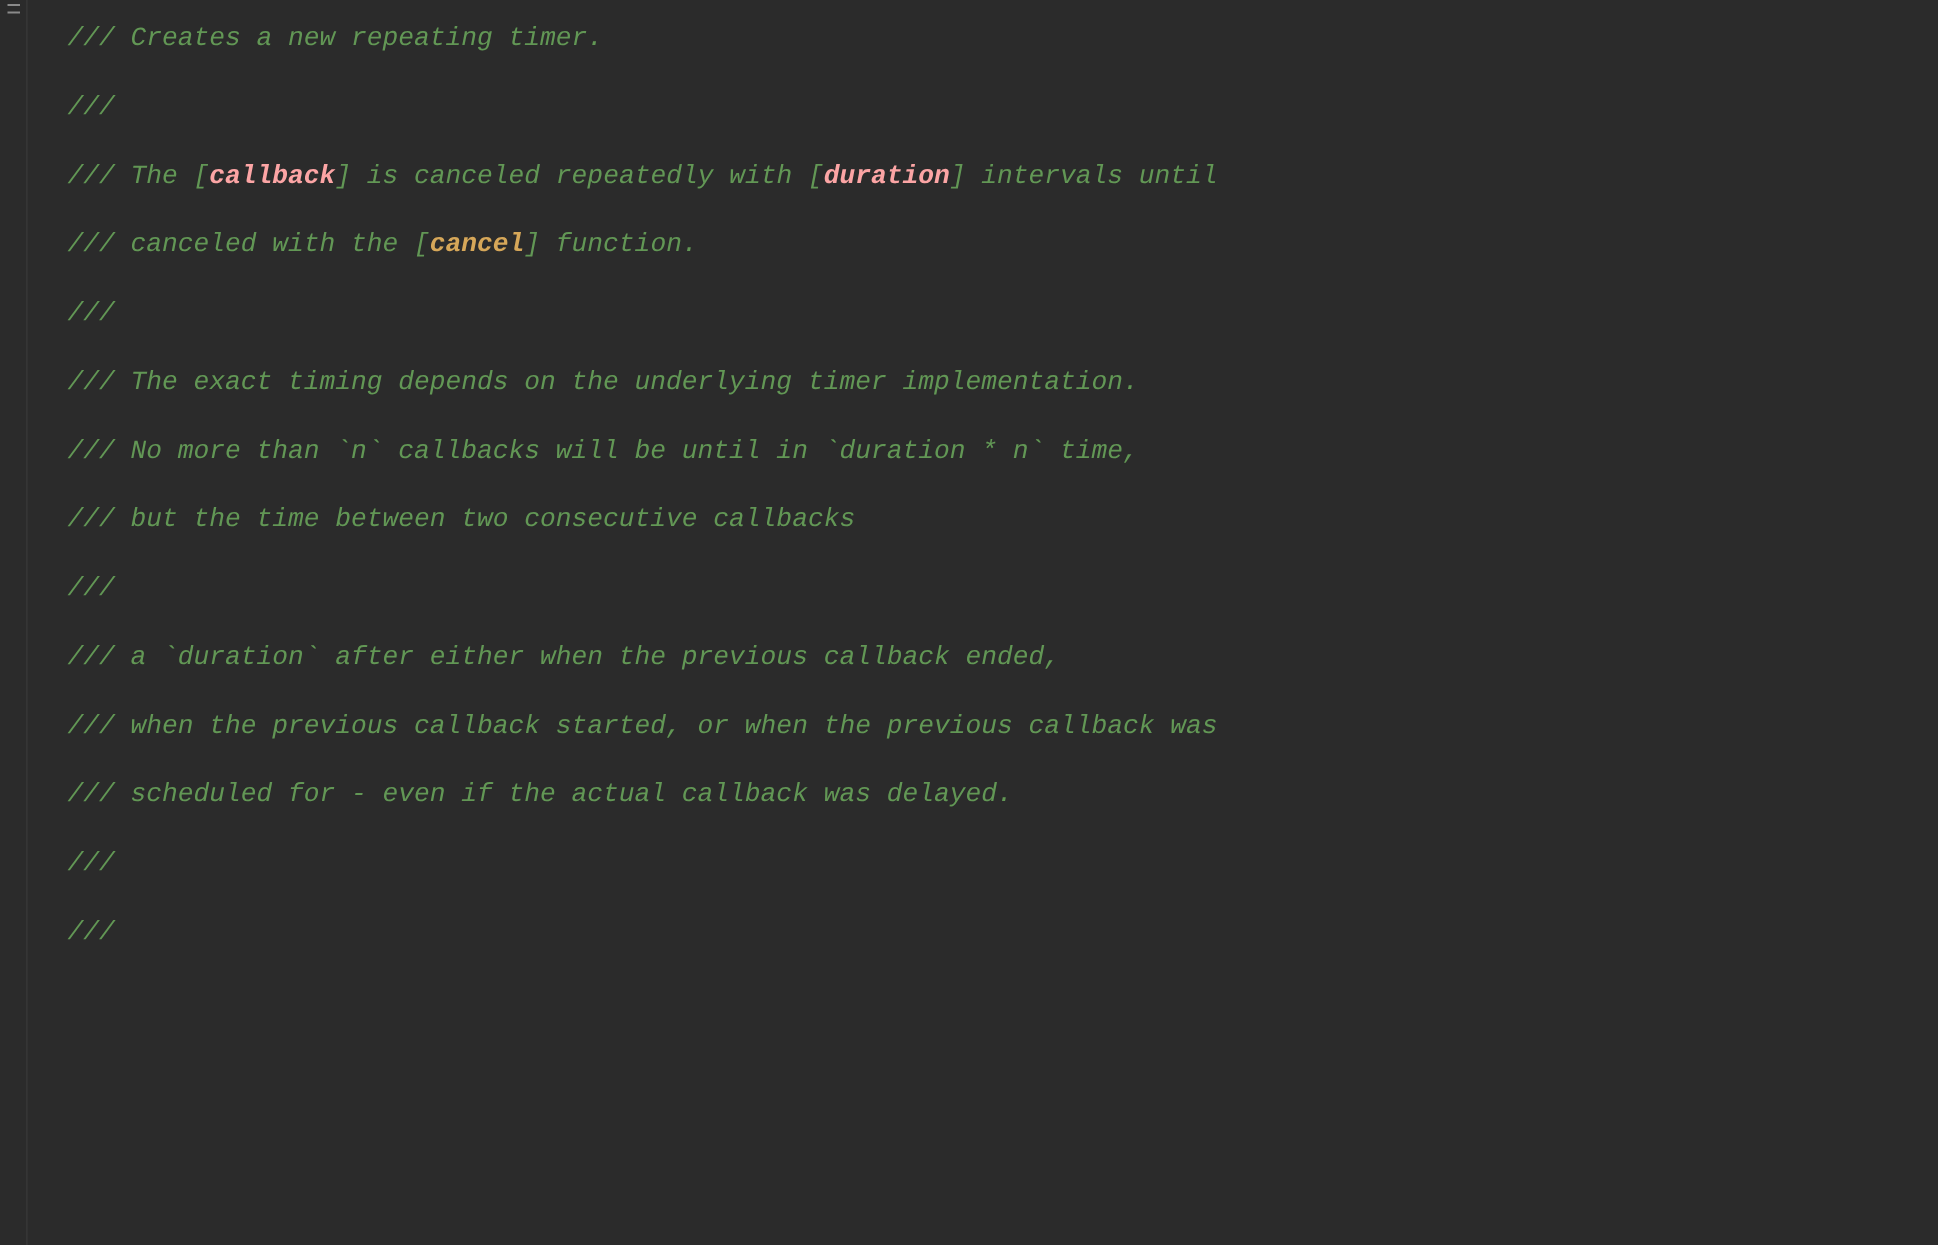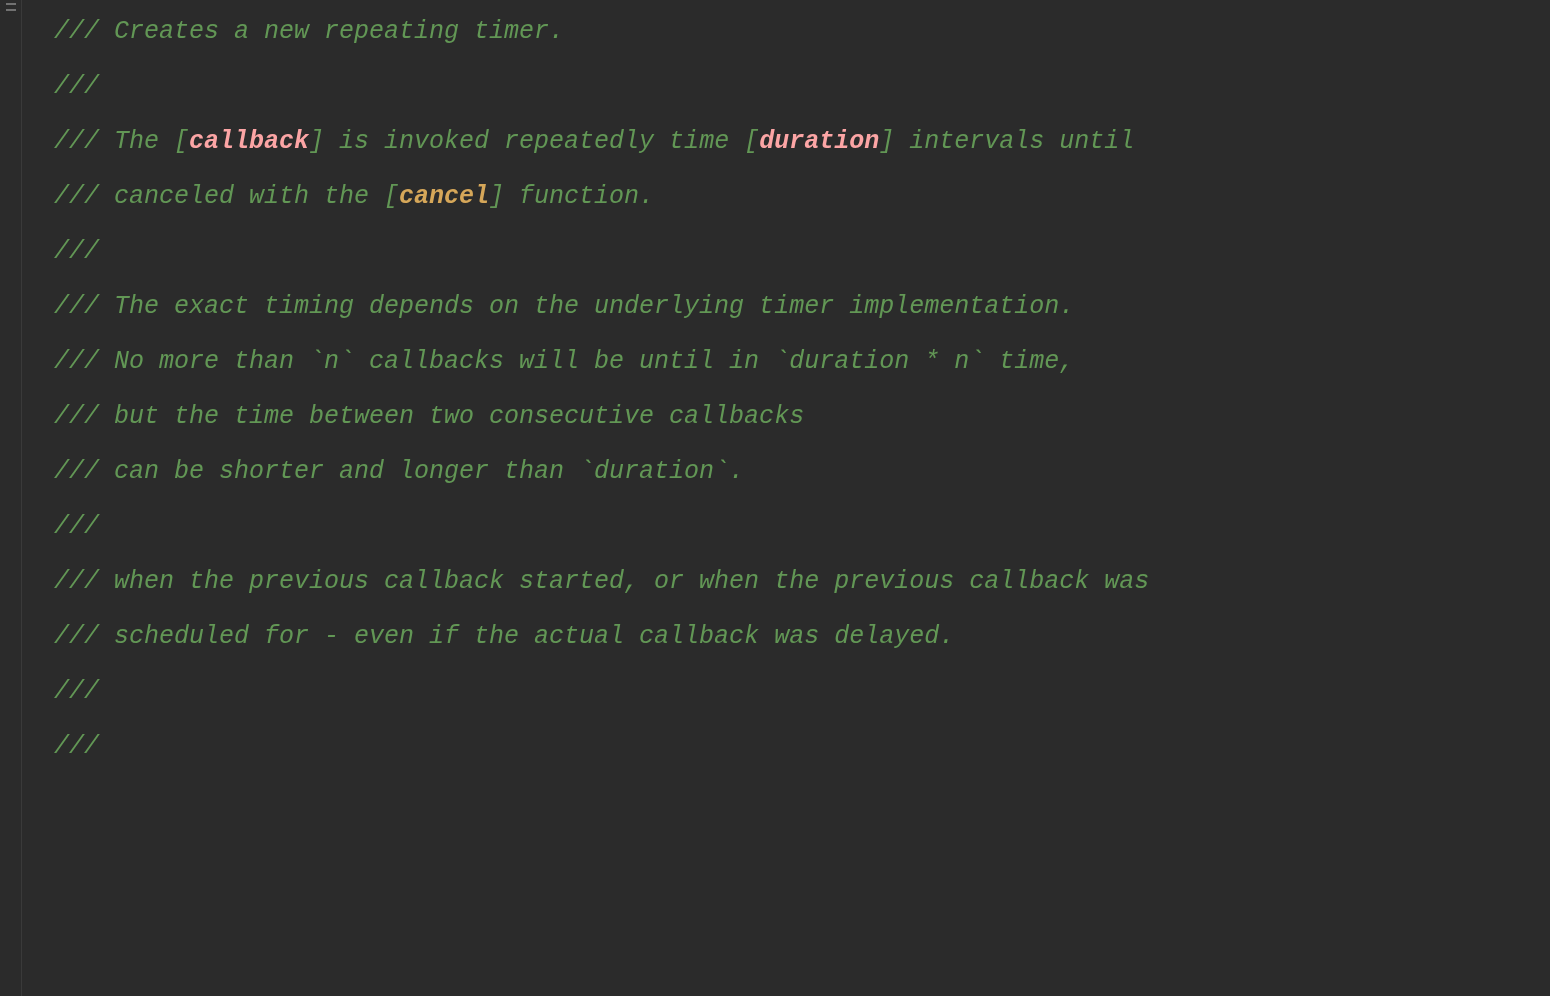--- a/index.html
+++ b/index.html
@@ -33,21 +33,21 @@
     justify-content: center;
   }
   .gutter-handle svg {
     display: block;
   }
   .code-area {
     flex: 1 1 auto;
     padding: 4px 0 0 32px;
   }
   .line {
-    font-size: 25px;
+    font-size: 21px;
     line-height: 55px;
     height: 55px;
     white-space: pre;
     color: #629755;
     font-style: italic;
   }
   .ref-param {
     color: #fca5a5;
     font-weight: bold;
     font-style: italic;
@@ -77,37 +77,37 @@
         <line x1="2" y1="8" x2="12" y2="8" stroke="#8a8a8a" stroke-width="1.5"></line>
       </svg>
     </div>
   </div>
   <div class="code-area">
 
     <div class="line"><span>///</span><span> Creates a new repeating timer.</span></div>
 
     <div class="line"><span>///</span></div>
 
-    <div class="line"><span>///</span><span> The [</span><span class="ref-param">callback</span><span>] is invoked repeatedly time [</span><span class="ref-param">duration</span><span>] intervals until</span></div>
+    <div class="line"><span>///</span><span> The [</span><span class="ref-param">callback</span><span>] is canceled repeatedly with [</span><span class="ref-param">duration</span><span>] intervals until</span></div>
 
     <div class="line"><span>///</span><span> canceled with the [</span><span class="ref-method">cancel</span><span>] function.</span></div>
 
     <div class="line"><span>///</span></div>
 
     <div class="line"><span>///</span><span> The exact timing depends on the underlying timer implementation.</span></div>
 
     <div class="line"><span>///</span><span> No more than `n` callbacks will be until in `duration * n` time,</span></div>
 
     <div class="line"><span>///</span><span> but the time between two consecutive callbacks</span></div>
 
-    <div class="line"><span>///</span><span> can be shorter and longer than `duration`.</span></div>
 
     <div class="line"><span>///</span></div>
 
 
+    <div class="line"><span>///</span><span> a `duration` after either when the previous callback ended,</span></div>
 
     <div class="line"><span>///</span><span> when the previous callback started, or when the previous callback was</span></div>
 
     <div class="line"><span>///</span><span> scheduled for - even if the actual callback was delayed.</span></div>
 
     <div class="line"><span>///</span></div>
 
 
     <div class="line"><span>///</span></div>
 

